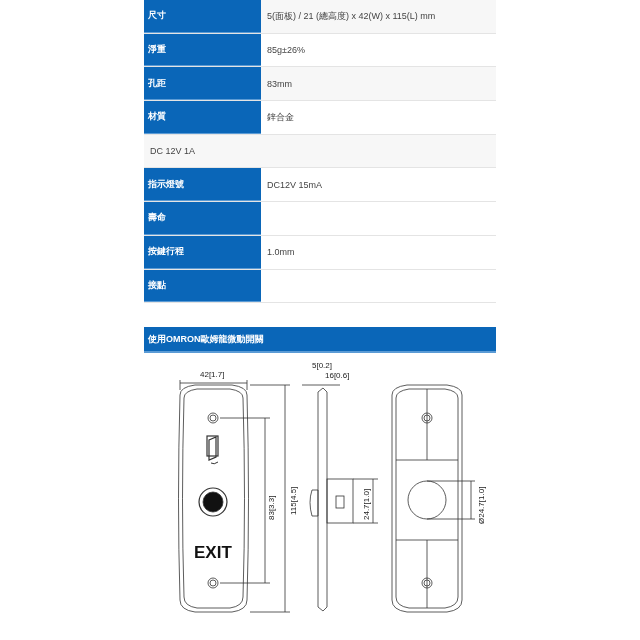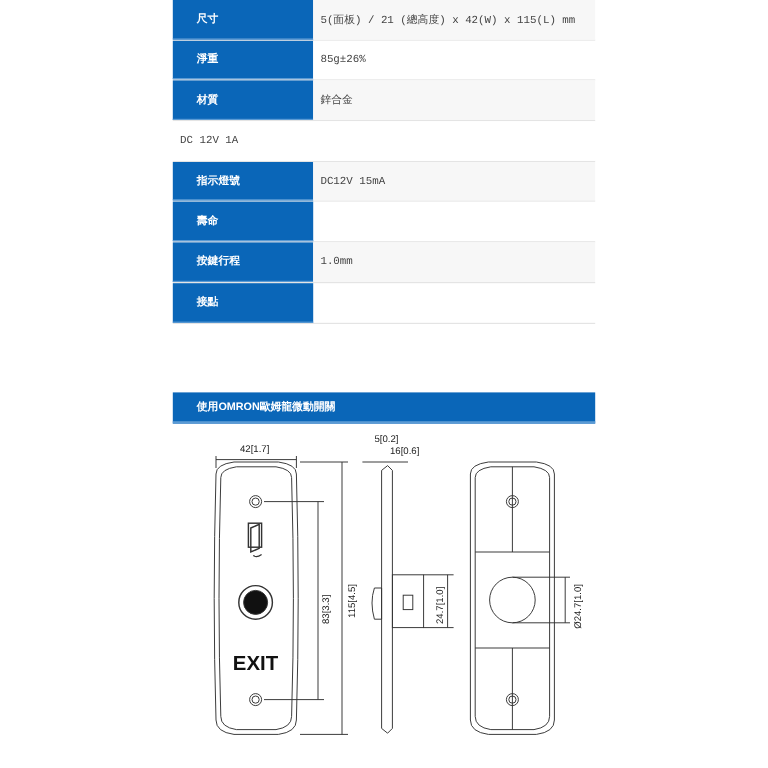--- a/index.html
+++ b/index.html
@@ -1,37 +1,41 @@
 <!DOCTYPE html>
 <html><head>
 <meta charset="utf-8">
 <style>
   html,body{margin:0;padding:0;background:#fff;}
   body{width:640px;height:640px;position:relative;overflow:hidden;font-family:"Liberation Sans","DejaVu Sans",sans-serif;}
   .spec-table{position:absolute;left:144px;top:0;width:352px;border-collapse:collapse;}
   .spec-row{display:flex;height:32.7px;border-bottom:1px solid #e4e4e4;}
-  .spec-row .lbl{width:117px;background:#0a66b8;color:#fff;font-size:9px;font-weight:bold;display:flex;align-items:center;padding-left:20px;box-sizing:border-box;border-bottom:1px solid #5b9bd5;}
-  .spec-row .val{flex:1;color:#444;font-size:9px;display:flex;align-items:center;padding-left:6px;font-family:Liberation Mono, monospace;}
+  .spec-row .lbl{width:117px;background:#0a66b8;color:#fff;font-size:9px;font-weight:bold;display:flex;align-items:center;padding-left:4px;box-sizing:border-box;border-bottom:1px solid #5b9bd5;}
+  .spec-row .val{flex:1;color:#444;font-size:9px;display:flex;align-items:center;padding-left:6px;}
   .spec-row:nth-child(odd) .val{background:#f7f7f7;}
   .spec-row:nth-child(even) .val{background:#fff;}
-  .footer-bar{position:absolute;left:144px;top:327px;width:352px;height:26px;background:#0a66b8;color:#fff;font-size:9px;font-weight:bold;display:flex;align-items:center;padding-left:20px;box-sizing:border-box;border-bottom:2px solid #5b9bd5;}
+  .footer-bar{position:absolute;left:144px;top:327px;width:352px;height:26px;background:#0a66b8;color:#fff;font-size:9px;font-weight:bold;display:flex;align-items:center;padding-left:4px;box-sizing:border-box;border-bottom:2px solid #5b9bd5;}
   .drawing{position:absolute;left:0;top:355px;width:640px;height:285px;}
   .dim{font-size:8px;fill:#222;font-family:"Liberation Sans",sans-serif;}
 </style>
 </head>
 <body>
 
 <div class="spec-table" id="specTable">
     <div class="spec-row">
       <div class="lbl">尺寸</div>
       <div class="val">5(面板) / 21 (總高度) x 42(W) x 115(L) mm</div>
     </div>
     <div class="spec-row">
       <div class="lbl">淨重</div>
       <div class="val">85g±26%</div>
+    </div>
+    <div class="spec-row">
+      <div class="lbl">孔距</div>
+      <div class="val">83mm</div>
     </div>
     <div class="spec-row">
       <div class="lbl">材質</div>
       <div class="val">鋅合金</div>
     </div>
     <div class="spec-row">
       <div class="val">DC 12V 1A</div>
     </div>
     <div class="spec-row">
       <div class="lbl">指示燈號</div>

